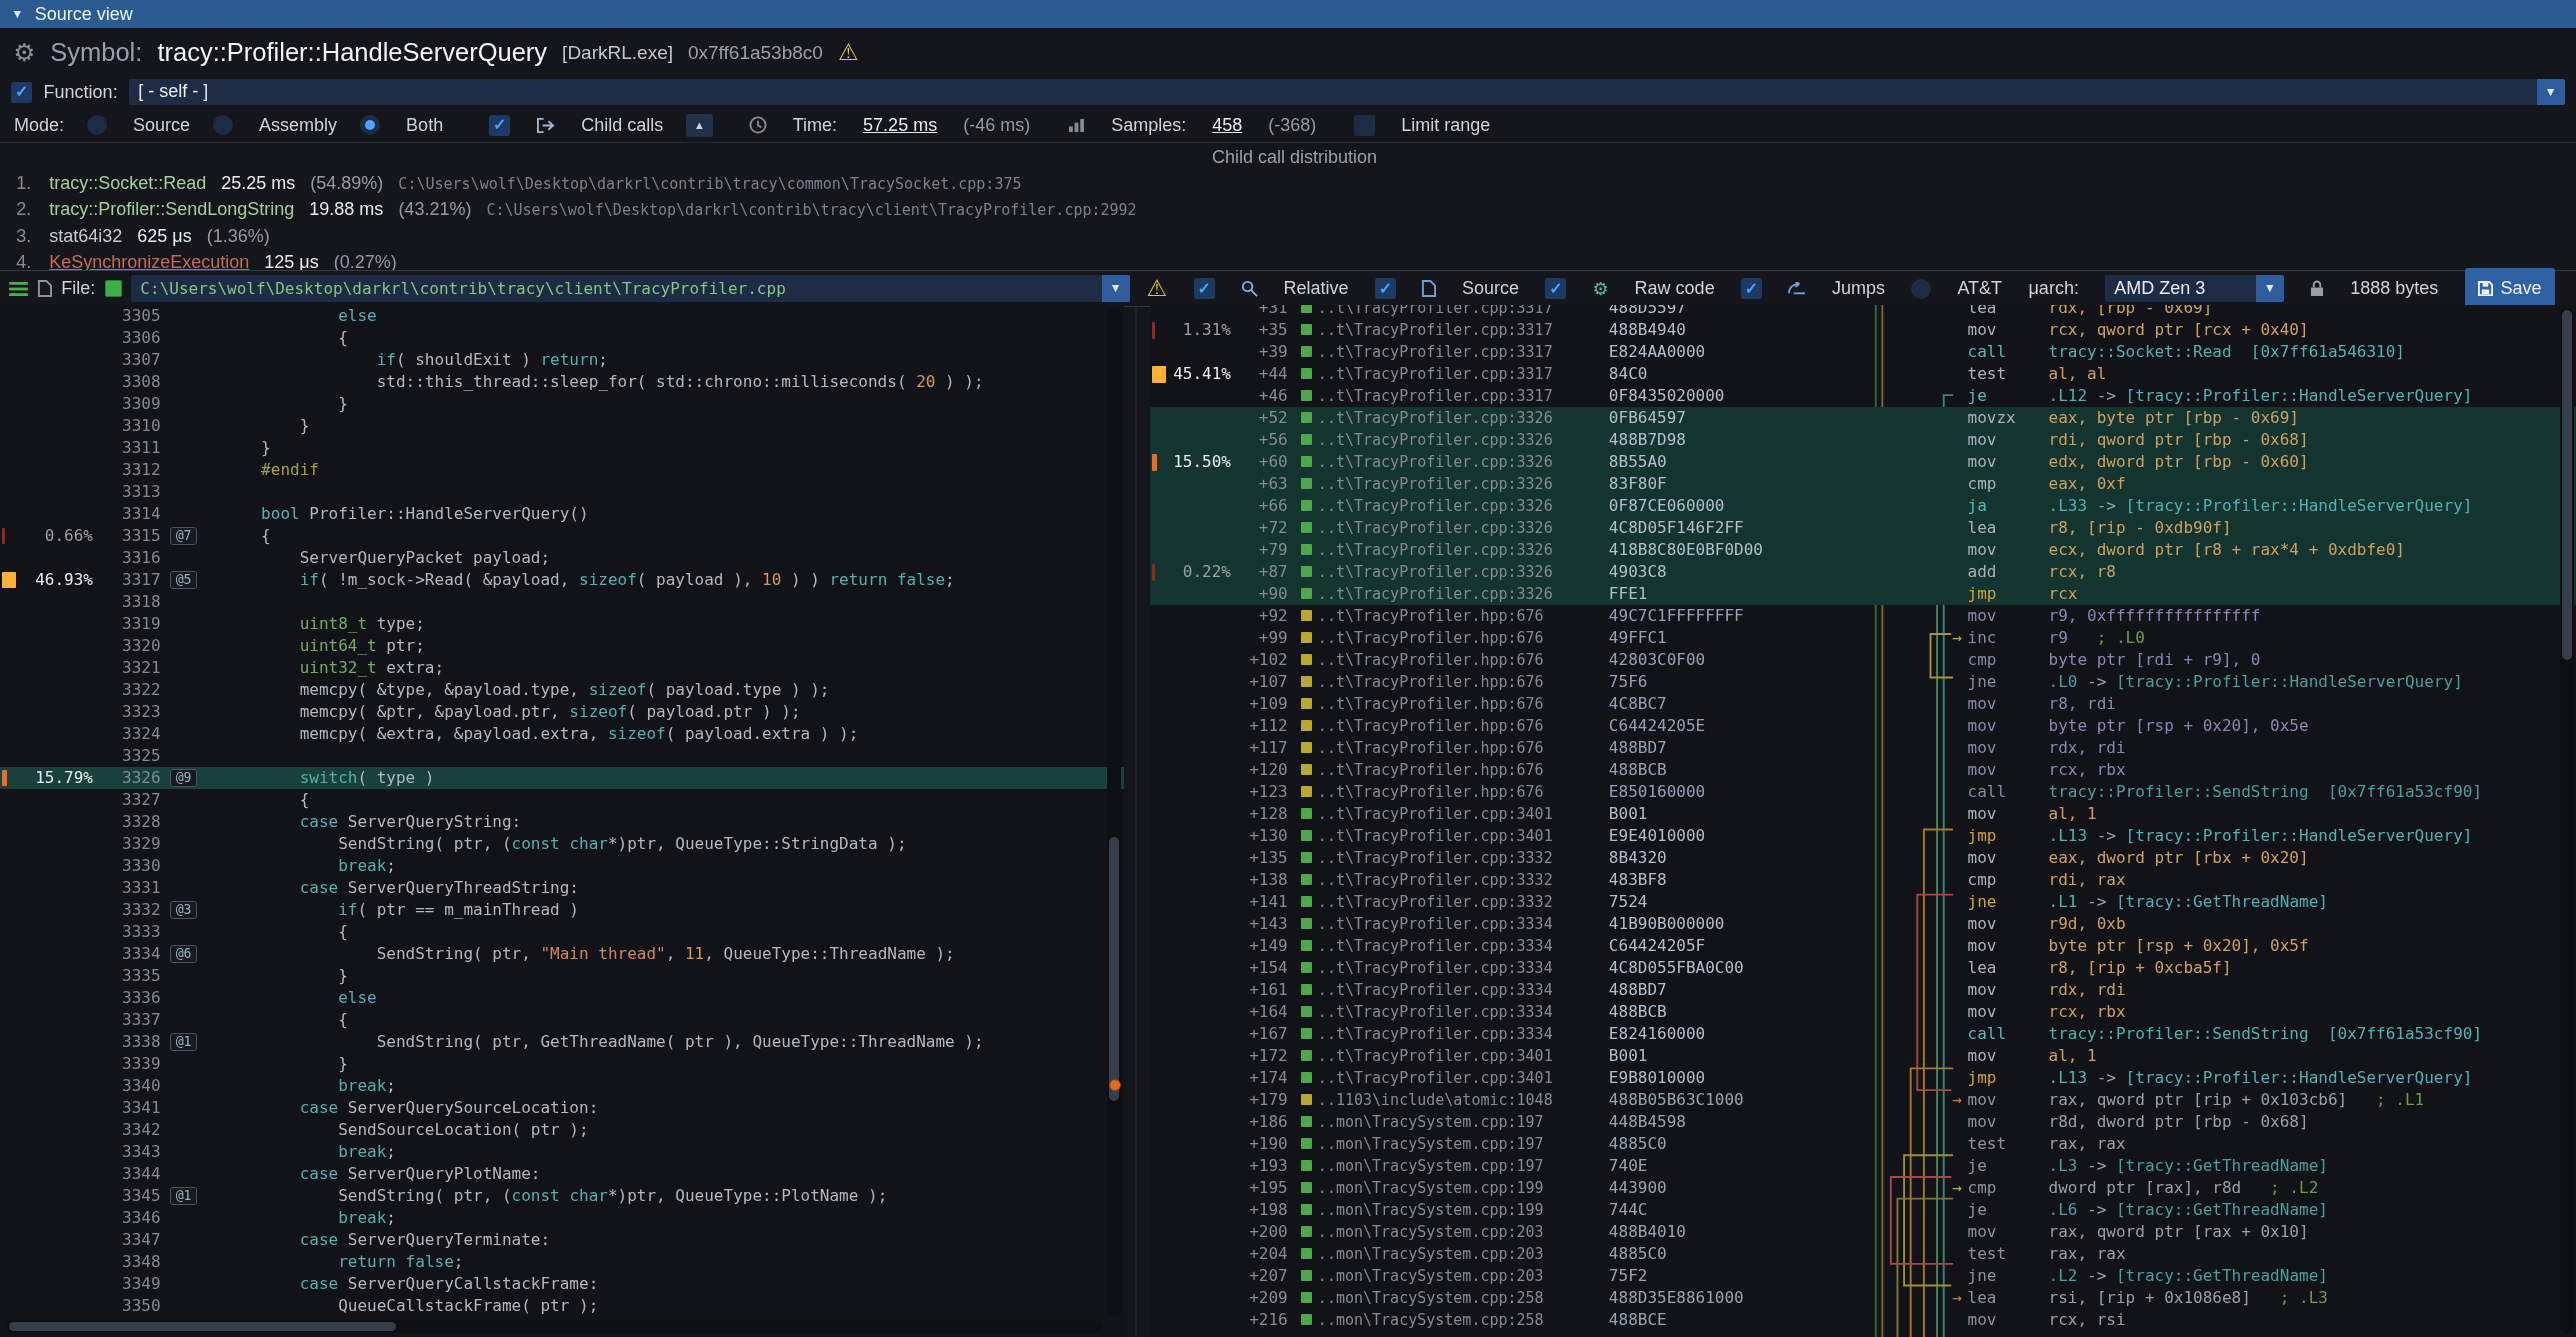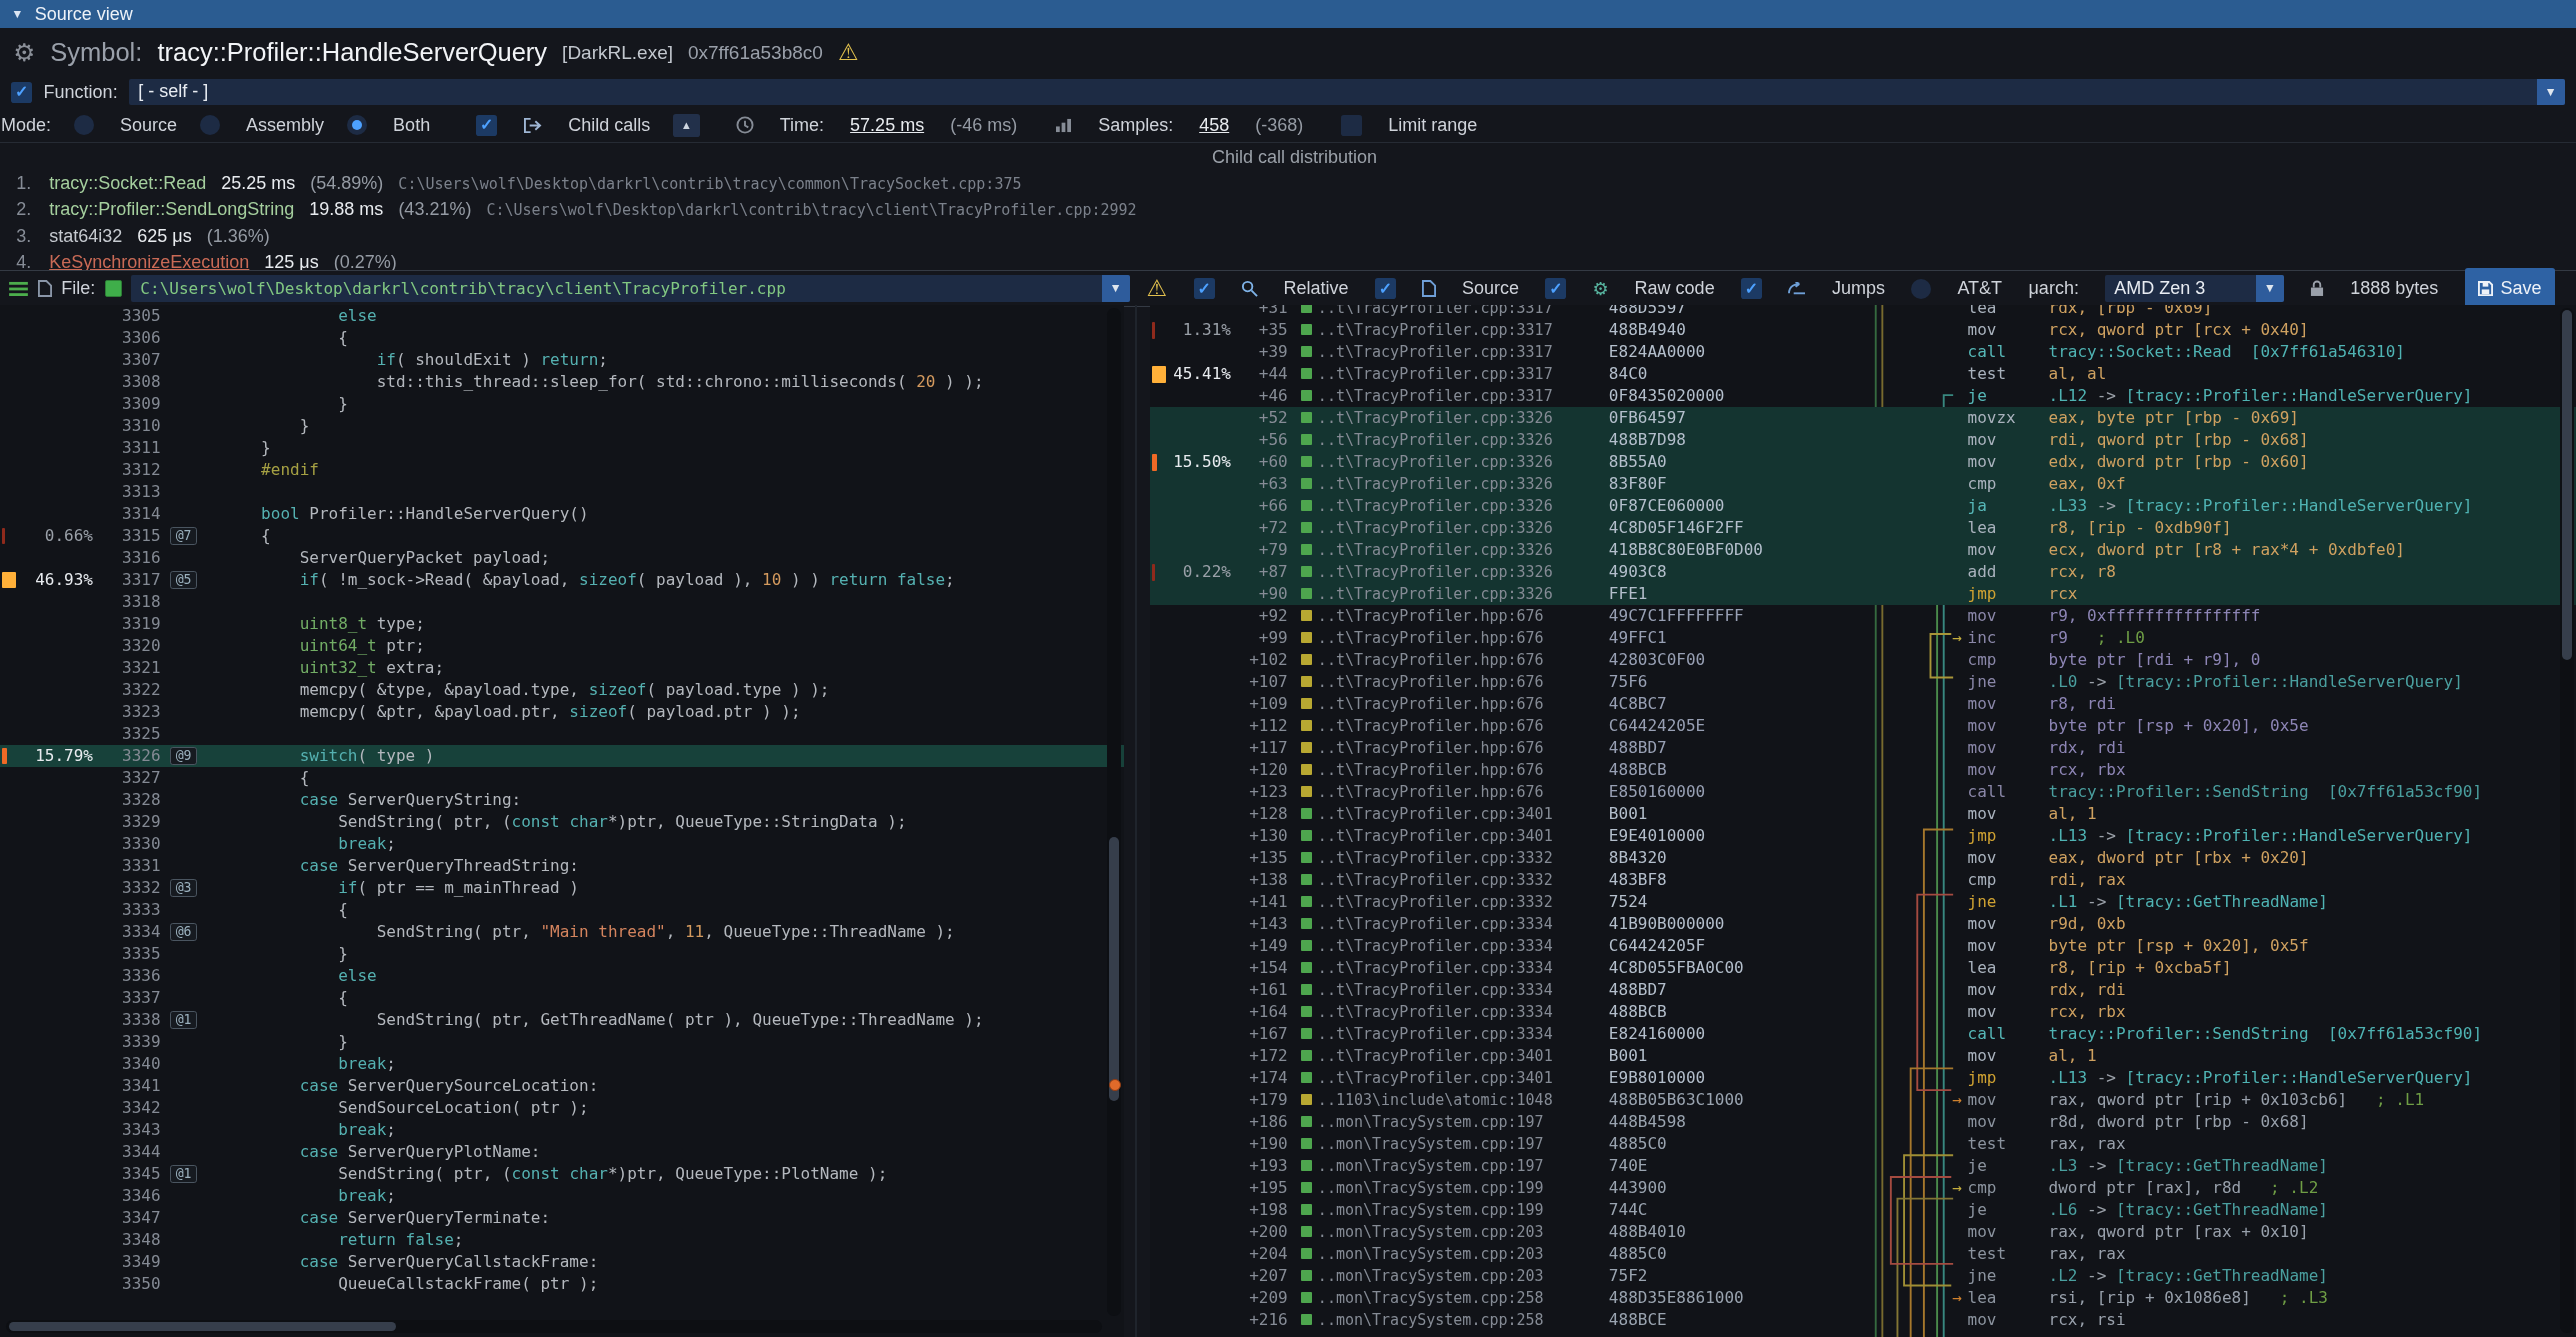--- a/index.html
+++ b/index.html
@@ -34,21 +34,21 @@
   .combo{display:inline-flex;align-items:center;height:26.4px;background:#1d2b44;border-radius:1.9px;overflow:hidden;}
   .combo-text{padding:0 9.4px;font-size:18px;color:#e8ecf2;white-space:nowrap;flex:1;}
   .combo-btn{width:28px;height:26.4px;background:#2e5c9c;color:#dfe6ee;display:flex;align-items:center;justify-content:center;font-size:12.3px;flex:none;}
   .minibtn{width:26.4px;height:23px;background:#22304a;border-radius:2.8px;color:#cdd5e0;display:inline-flex;align-items:center;justify-content:center;font-size:11.3px;flex:none;}
   .btn{display:inline-flex;align-items:center;gap:7.6px;height:42px;padding:0 13.2px;background:#2e62a4;border-radius:2.8px;color:#eef2f8;font-size:18px;flex:none;}
   .icon-svg{flex:none;display:inline-block;}
 
   
   .funcrow{position:absolute;top:77px;left:0;right:0;height:30px;display:flex;align-items:center;gap:11.3px;padding:0 11.3px;}
   .funcrow .combo{flex:1;}
-  .moderow{position:absolute;top:108px;left:0;right:0;height:34px;display:flex;align-items:center;gap:23px;padding:0 1px;border-bottom:0.9px solid #262b34;}
+  .moderow{position:absolute;top:108px;left:0;right:0;height:34px;display:flex;align-items:center;gap:23px;padding:0 14px;border-bottom:0.9px solid #262b34;}
 
   
   .ccwrap{position:absolute;top:144px;left:0;right:0;height:127px;overflow:hidden;text-align:center;}
   .cchead{height:26.4px;line-height:26.4px;padding-left:13.2px;color:#9aa0a8;font-size:18px;}
   .ccrow{height:26.4px;display:flex;align-items:center;gap:15px;padding-left:13.2px;font-size:18px;}
   .cci{color:#868c96;width:21px;flex:none;}
   .ccn.g{color:#a5cf9e;} .ccn.w{color:#c6cad0;} .ccn.r{color:#c96a56;text-decoration:underline;}
   .cct{color:#e8ebef;}
   .ccp{color:#959ba4;}
   .ccpath{color:#7b818b;font-family:"DejaVu Sans Mono",monospace;font-size:15px;}
@@ -321,20 +321,21 @@
         <div class="srow"><span class="spct"></span><span class="slnum">3314</span><span class="sbadge"></span><span class="scode"><span class="t-d">    </span><span class="t-k">bool</span><span class="t-d"> Profiler::HandleServerQuery()</span></span></div>
         <div class="srow"><span class="sheat hc1" style="width: 2.8px;"></span><span class="spct">0.66%</span><span class="slnum">3315</span><span class="sbadge"><span class="badgepill">@7</span></span><span class="scode"><span class="t-d">    {</span></span></div>
         <div class="srow"><span class="spct"></span><span class="slnum">3316</span><span class="sbadge"></span><span class="scode"><span class="t-d">        ServerQueryPacket payload;</span></span></div>
         <div class="srow"><span class="sheat hc3" style="width: 14.4px;"></span><span class="spct b">46.93%</span><span class="slnum">3317</span><span class="sbadge"><span class="badgepill">@5</span></span><span class="scode"><span class="t-d">        </span><span class="t-k">if</span><span class="t-d">( !m_sock-&gt;Read( &amp;payload, </span><span class="t-k">sizeof</span><span class="t-d">( payload ), </span><span class="t-u">10</span><span class="t-d"> ) ) </span><span class="t-k">return</span><span class="t-d"> </span><span class="t-k">false</span><span class="t-d">;</span></span></div>
         <div class="srow"><span class="spct"></span><span class="slnum">3318</span><span class="sbadge"></span><span class="scode"></span></div>
         <div class="srow"><span class="spct"></span><span class="slnum">3319</span><span class="sbadge"></span><span class="scode"><span class="t-d">        </span><span class="t-ty">uint8_t</span><span class="t-d"> type;</span></span></div>
         <div class="srow"><span class="spct"></span><span class="slnum">3320</span><span class="sbadge"></span><span class="scode"><span class="t-d">        </span><span class="t-ty">uint64_t</span><span class="t-d"> ptr;</span></span></div>
         <div class="srow"><span class="spct"></span><span class="slnum">3321</span><span class="sbadge"></span><span class="scode"><span class="t-d">        </span><span class="t-ty">uint32_t</span><span class="t-d"> extra;</span></span></div>
         <div class="srow"><span class="spct"></span><span class="slnum">3322</span><span class="sbadge"></span><span class="scode"><span class="t-d">        memcpy( &amp;type, &amp;payload.type, </span><span class="t-k">sizeof</span><span class="t-d">( payload.type ) );</span></span></div>
         <div class="srow"><span class="spct"></span><span class="slnum">3323</span><span class="sbadge"></span><span class="scode"><span class="t-d">        memcpy( &amp;ptr, &amp;payload.ptr, </span><span class="t-k">sizeof</span><span class="t-d">( payload.ptr ) );</span></span></div>
+        <div class="srow"><span class="spct"></span><span class="slnum">3324</span><span class="sbadge"></span><span class="scode"><span class="t-d">        memcpy( &amp;extra, &amp;payload.extra, </span><span class="t-k">sizeof</span><span class="t-d">( payload.extra ) );</span></span></div>
         <div class="srow"><span class="spct"></span><span class="slnum">3325</span><span class="sbadge"></span><span class="scode"></span></div>
         <div class="srow hl"><span class="sheat hc2" style="width: 5px;"></span><span class="spct b">15.79%</span><span class="slnum">3326</span><span class="sbadge"><span class="badgepill">@9</span></span><span class="scode"><span class="t-d">        </span><span class="t-k">switch</span><span class="t-d">( type )</span></span></div>
         <div class="srow"><span class="spct"></span><span class="slnum">3327</span><span class="sbadge"></span><span class="scode"><span class="t-d">        {</span></span></div>
         <div class="srow"><span class="spct"></span><span class="slnum">3328</span><span class="sbadge"></span><span class="scode"><span class="t-d">        </span><span class="t-k">case</span><span class="t-d"> ServerQueryString:</span></span></div>
         <div class="srow"><span class="spct"></span><span class="slnum">3329</span><span class="sbadge"></span><span class="scode"><span class="t-d">            SendString( ptr, (</span><span class="t-k">const</span><span class="t-d"> </span><span class="t-k">char</span><span class="t-d">*)ptr, QueueType::StringData );</span></span></div>
         <div class="srow"><span class="spct"></span><span class="slnum">3330</span><span class="sbadge"></span><span class="scode"><span class="t-d">            </span><span class="t-k">break</span><span class="t-d">;</span></span></div>
         <div class="srow"><span class="spct"></span><span class="slnum">3331</span><span class="sbadge"></span><span class="scode"><span class="t-d">        </span><span class="t-k">case</span><span class="t-d"> ServerQueryThreadString:</span></span></div>
         <div class="srow"><span class="spct"></span><span class="slnum">3332</span><span class="sbadge"><span class="badgepill">@3</span></span><span class="scode"><span class="t-d">            </span><span class="t-k">if</span><span class="t-d">( ptr == m_mainThread )</span></span></div>
         <div class="srow"><span class="spct"></span><span class="slnum">3333</span><span class="sbadge"></span><span class="scode"><span class="t-d">            {</span></span></div>
         <div class="srow"><span class="spct"></span><span class="slnum">3334</span><span class="sbadge"><span class="badgepill">@6</span></span><span class="scode"><span class="t-d">                SendString( ptr, </span><span class="t-s">"Main thread"</span><span class="t-d">, </span><span class="t-u">11</span><span class="t-d">, QueueType::ThreadName );</span></span></div>

